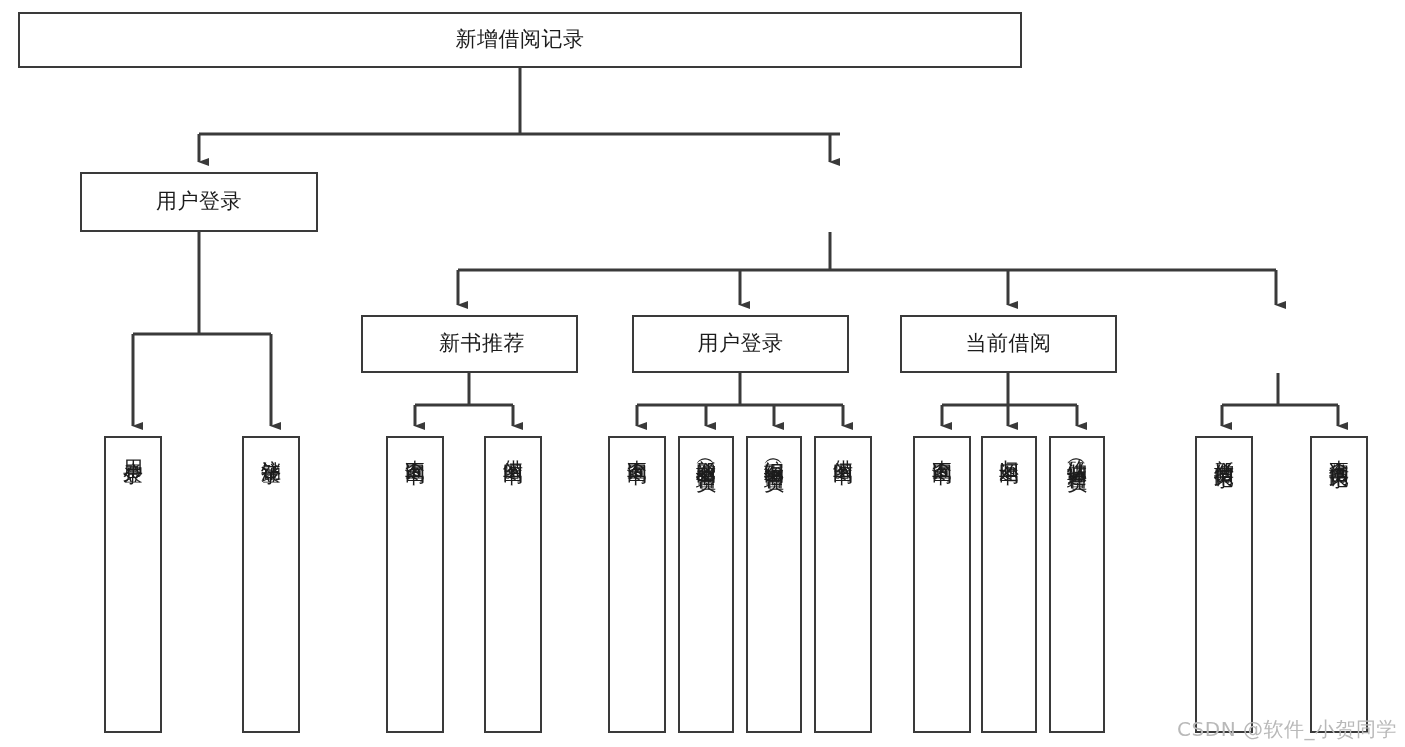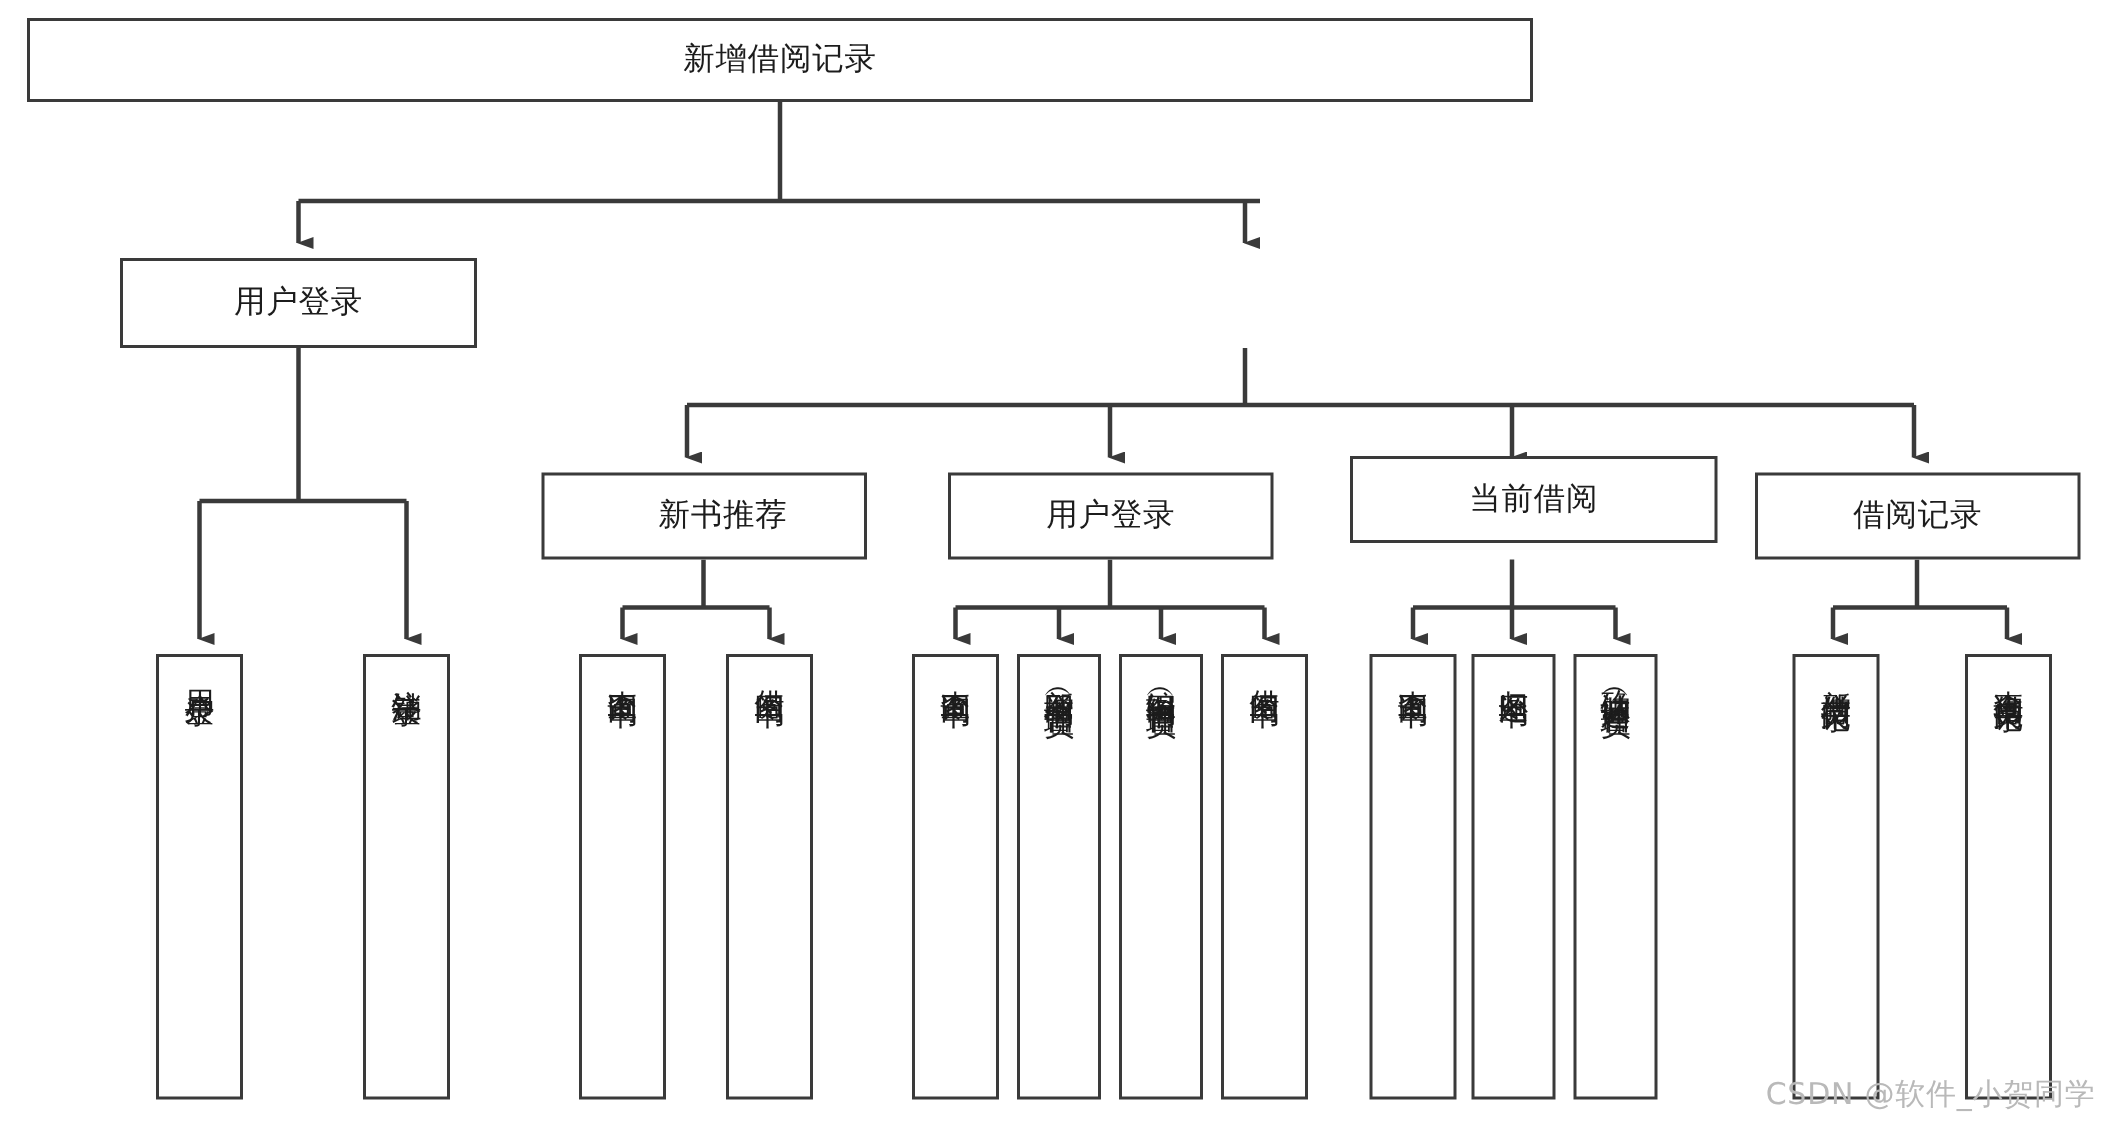--- a/index.html
+++ b/index.html
@@ -135,27 +135,24 @@
 
 
   <div class="node horiz" style="left:361px; top:315px; width:217px; height:58px;padding-left:25px;">
     <span>新书推荐</span>
   </div>
 
   <div class="node horiz" style="left:632px; top:315px; width:217px; height:58px;">
     <span>用户登录</span>
   </div>
 
-  <div class="node horiz" style="left:900px; top:304px; width:245px; height:58px;">
+  <div class="node horiz" style="left:900px; top:315px; width:217px; height:58px;">
     <span>当前借阅</span>
   </div>
 
-  <div class="node horiz" style="left:1170px; top:315px; width:217px; height:58px;">
-    <span>借阅记录</span>
-  </div>
 
   <div class="node leaf" style="left:104px; top:436px; width:58px; height:297px;">
     <span class="vtext">用户登录</span>
   </div>
   <div class="node leaf" style="left:242px; top:436px; width:58px; height:297px;">
     <span class="vtext">注销登录</span>
   </div>
 
   <div class="node leaf" style="left:386px; top:436px; width:58px; height:297px;">
     <span class="vtext">查询图书</span>

